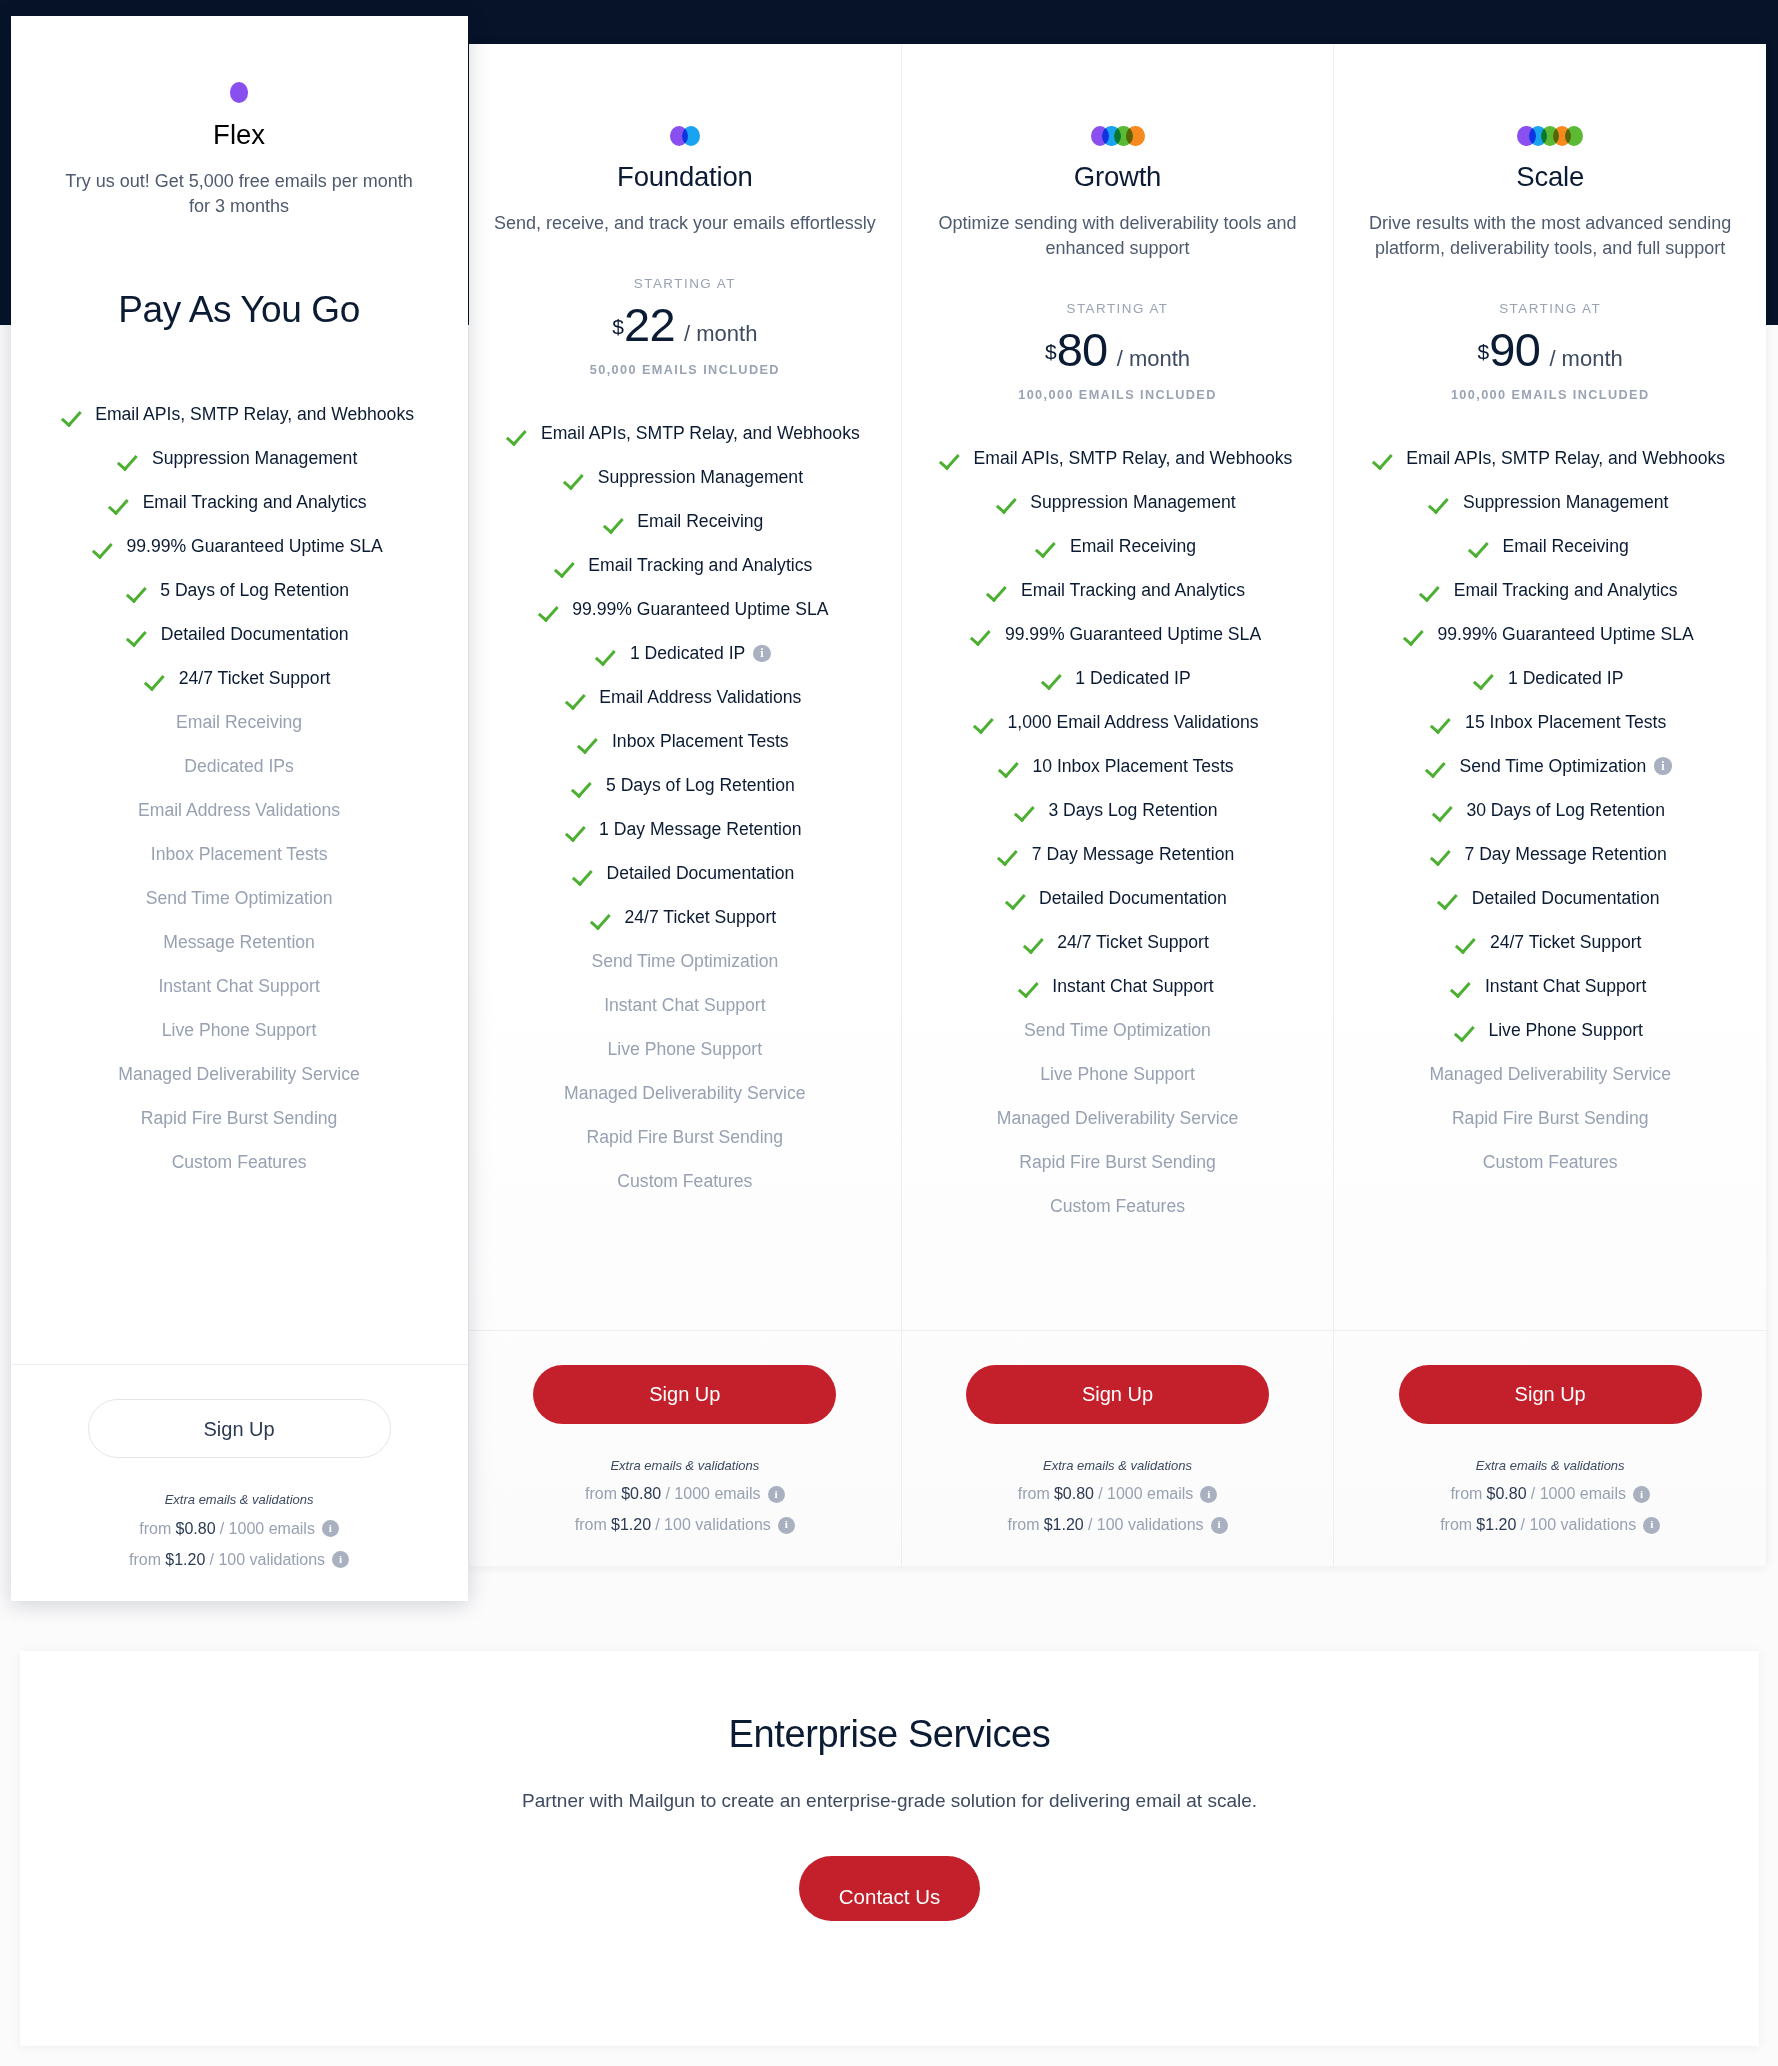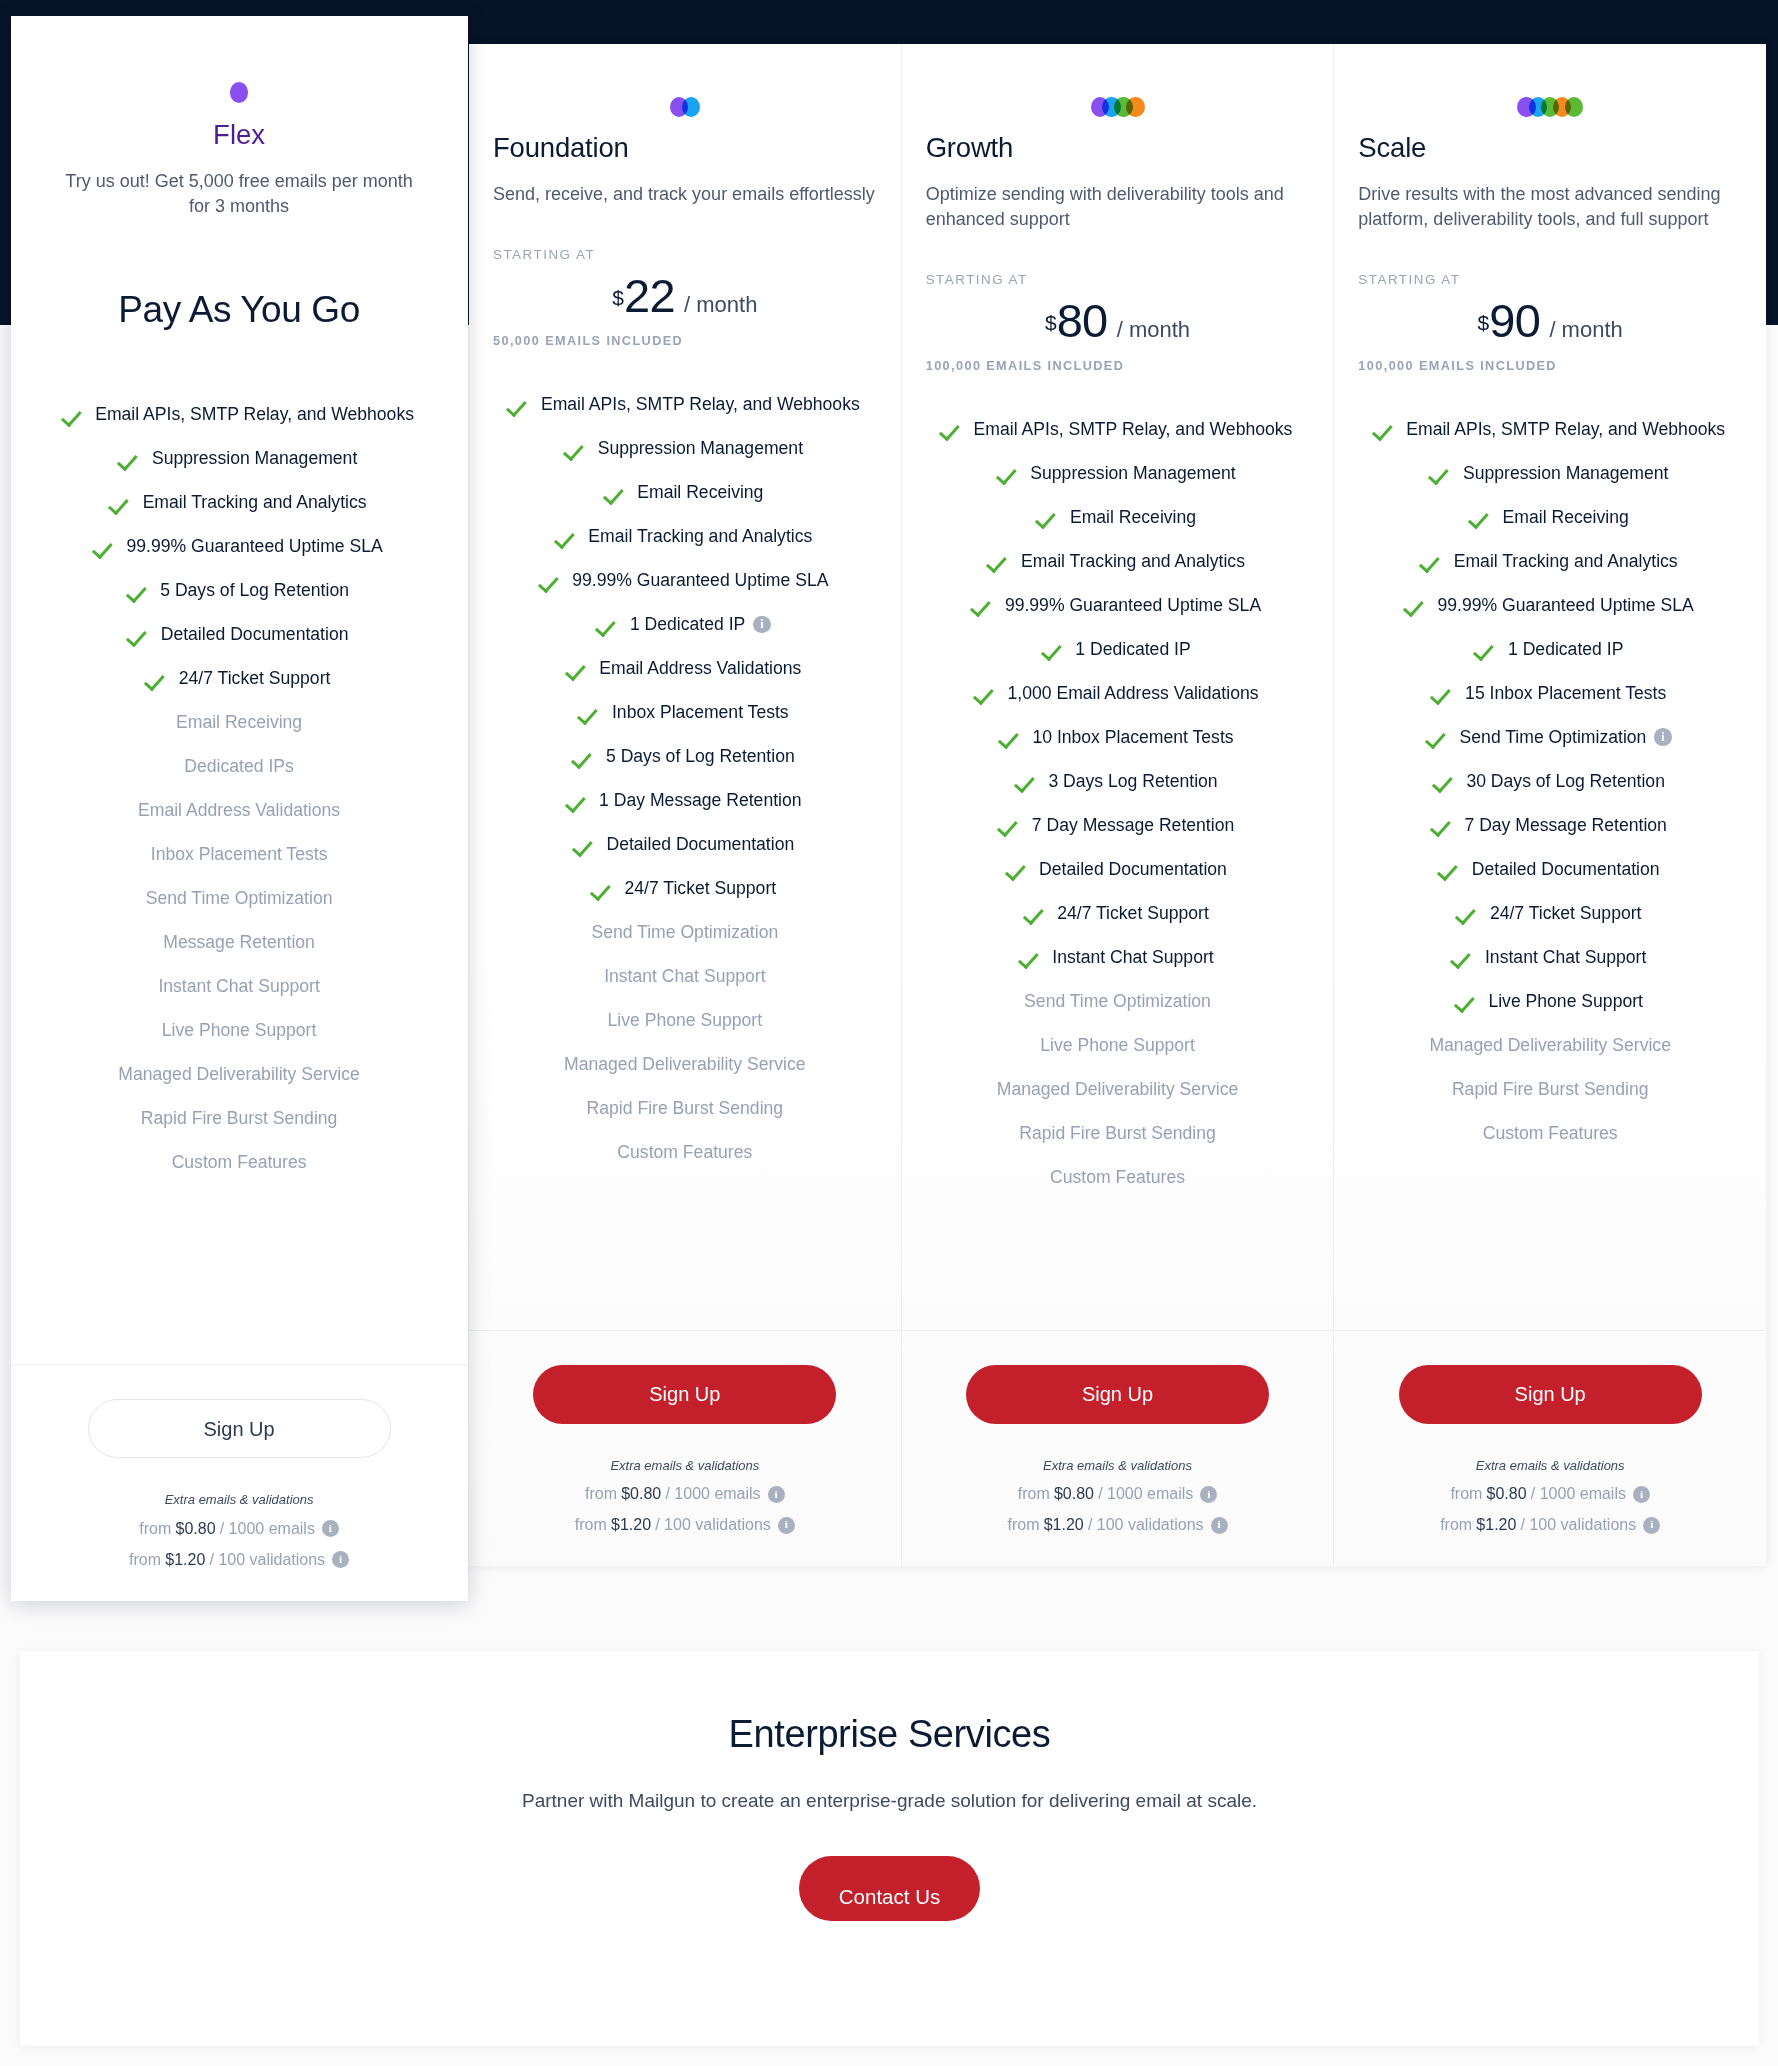--- a/index.html
+++ b/index.html
@@ -41,21 +41,21 @@
   }
   .plan-col {
     position: relative;
     flex: 1 1 0;
     background: linear-gradient(180deg,#ffffff 0%,#ffffff 60%,#fbfbfc 100%);
     display: flex;
     flex-direction: column;
   }
   .plan-col + .plan-col { border-left: 0.7px solid #eceef1; }
 
-  .plan-head { padding: 51px 24px 0; }
+  .plan-head { padding: 80px 24px 0; text-align: center; }
 
   .dots { display: flex; justify-content: center; align-items: center; height: 24px; }
   .dot { width: 18.3px; height: 20.5px; border-radius: 50%; display: inline-block; }
   .dot + .dot { margin-left: -6.4px; }
   .d-purple { background: #8a4fef; }
   .d-blue   { background: #1aa3f0; }
   .d-orange { background: #f68a1e; }
   .d-green  { background: #5aba34; }
   .mix-blend { mix-blend-mode: multiply; }
 
@@ -193,21 +193,21 @@
     top: 15.5px;
     width: 457px;
     height: 1585px;
     background: #ffffff;
     box-shadow: 0 4.2px 21px rgba(5,14,32,.18);
     display: flex;
     flex-direction: column;
     z-index: 5;
   }
   .payg-head { padding: 65px 28px 0; text-align: center; }
-  .payg-name { margin-top: 14px; font-size: 27.5px; color: #4c1d95; }
+  .payg-name { margin-top: 14px; font-size: 27.5px; color: #000000; }
   .payg-tag {
     margin-top: 18.3px;
     font-size: 18px;
     line-height: 1.38;
     color: #4f5a6e;
     padding: 0 21px;
   }
   .payg-title {
     margin-top: 71px;
     font-size: 37px;

